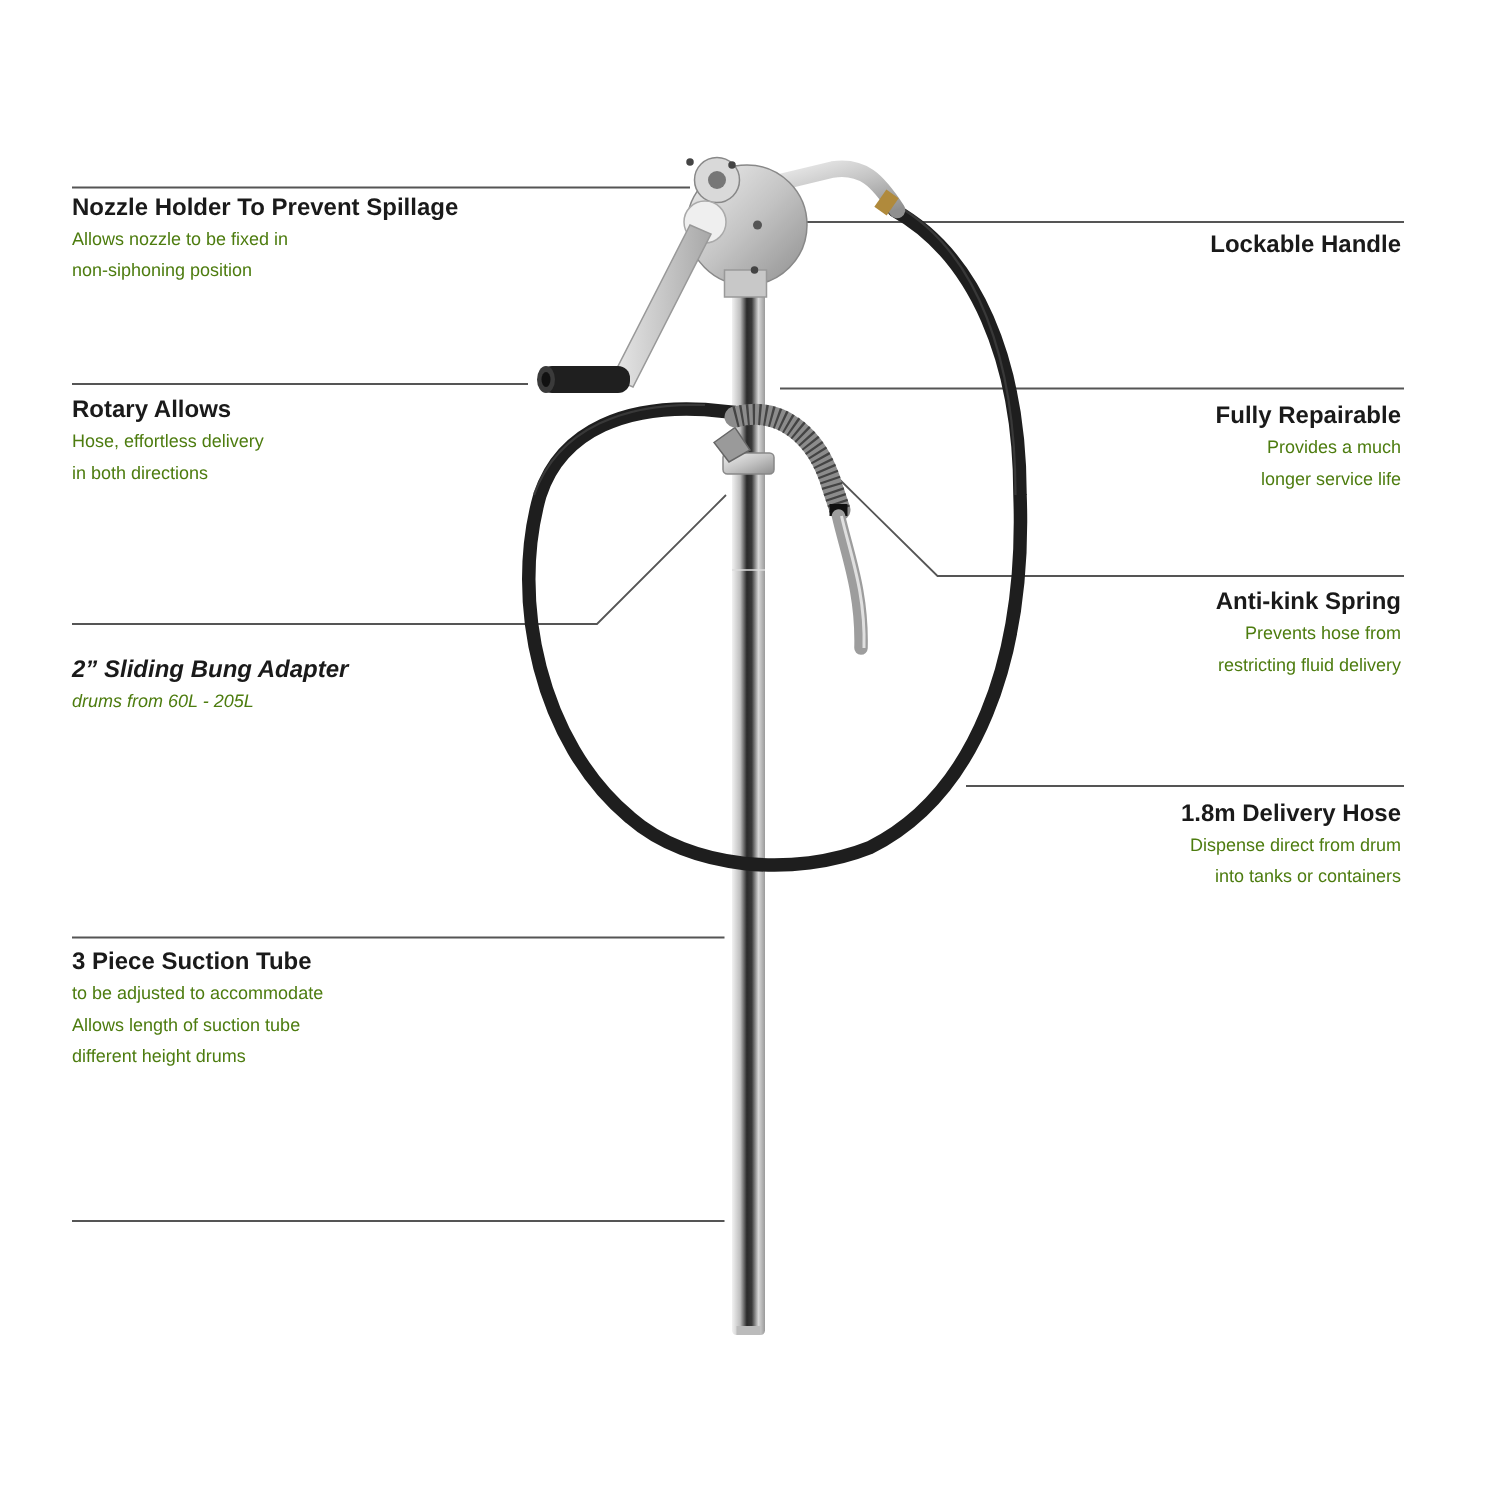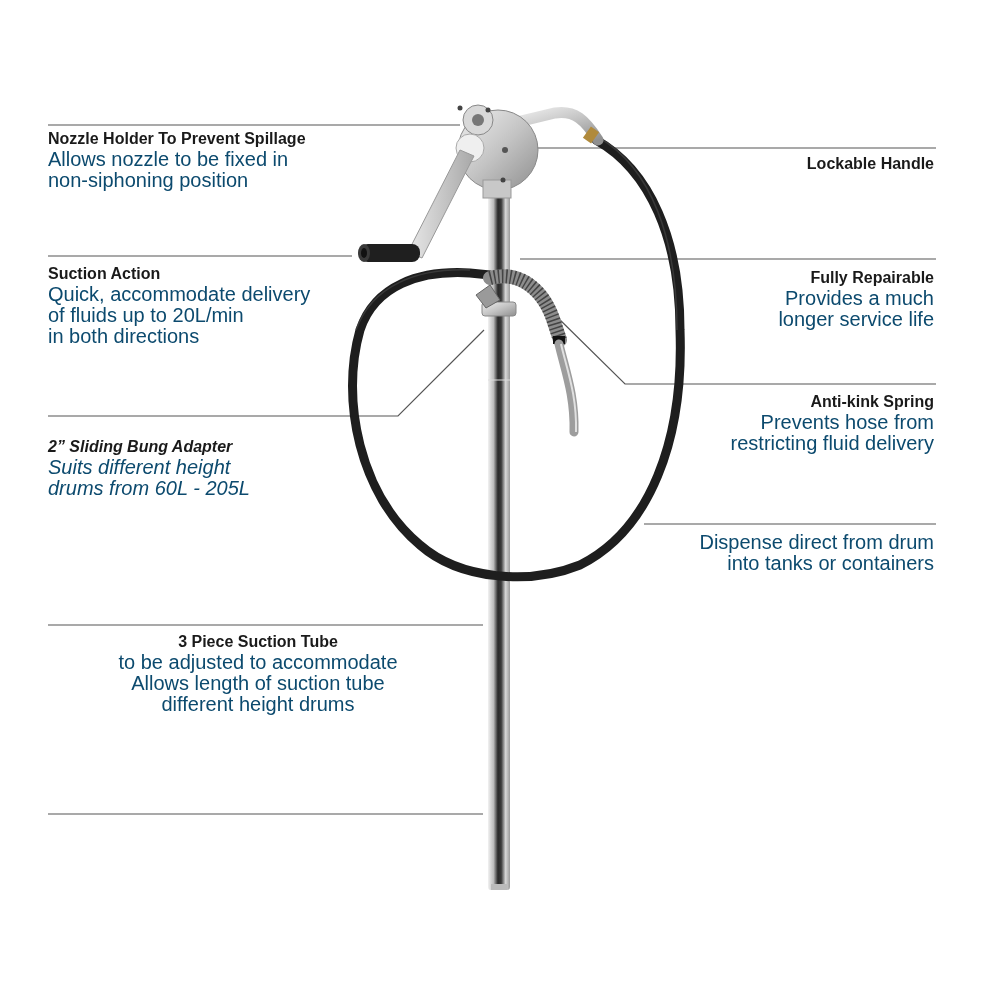--- a/index.html
+++ b/index.html
@@ -2,21 +2,21 @@
 <html><head>
 <meta charset="utf-8">
 <style>
   html, body { margin: 0; padding: 0; background: #ffffff; }
   body { width: 1000px; height: 1000px; position: relative; overflow: hidden;
          font-family: "Liberation Sans", sans-serif; color: #1a1a1a; }
   .canvas { position: absolute; left: 0; top: 0; width: 1000px; height: 720px; }
   .illus { position: absolute; left: 0; top: 0; width: 1000px; height: 1000px; }
   .callout { position: absolute; width: 420px; }
   .callout .title { font-weight: bold; font-size: 16px; line-height: 21px; }
-  .callout .desc { font-size: 20px; line-height: 21px; color: #0c4a6e; }
+  .callout .desc { font-size: 12px; line-height: 21px; color: #4d7c0f; }
   .callout.left { left: 48px; text-align: left; }
   .callout.right { right: 66px; text-align: right; }
 </style>
 </head>
 <body>
 
 <div class="canvas">
 
   <svg class="illus" viewBox="0 0 1000 1000" xmlns="http://www.w3.org/2000/svg">
     <defs>
@@ -104,33 +104,31 @@
     </g>
   </svg>
 
   <div class="callout left" style="top:128px;">
     <div class="title">Nozzle Holder To Prevent Spillage</div>
     <div class="desc">Allows nozzle to be fixed in</div>
     <div class="desc">non-siphoning position</div>
   </div>
 
   <div class="callout left" style="top:263px;">
-    <div class="title">Suction Action</div>
-    <div class="desc">Quick, accommodate delivery</div>
-    <div class="desc">of fluids up to 20L/min</div>
+    <div class="title">Rotary Allows</div>
+    <div class="desc">Hose, effortless delivery</div>
     <div class="desc">in both directions</div>
   </div>
 
   <div class="callout left" style="top:436px;font-style:italic;">
     <div class="title">2” Sliding Bung Adapter</div>
-    <div class="desc">Suits different height</div>
     <div class="desc">drums from 60L - 205L</div>
   </div>
 
-  <div class="callout left" style="top:631px;text-align:center;">
+  <div class="callout left" style="top:631px;">
     <div class="title">3 Piece Suction Tube</div>
     <div class="desc">to be adjusted to accommodate</div>
     <div class="desc">Allows length of suction tube</div>
     <div class="desc">different height drums</div>
   </div>
 
 
   <div class="callout right" style="top:153px;">
     <div class="title">Lockable Handle</div>
   </div>
@@ -141,17 +139,18 @@
     <div class="desc">longer service life</div>
   </div>
 
   <div class="callout right" style="top:391px;">
     <div class="title">Anti-kink Spring</div>
     <div class="desc">Prevents hose from</div>
     <div class="desc">restricting fluid delivery</div>
   </div>
 
   <div class="callout right" style="top:532px;">
+    <div class="title">1.8m Delivery Hose</div>
     <div class="desc">Dispense direct from drum</div>
     <div class="desc">into tanks or containers</div>
   </div>
 
 </div>
 
 </body></html>

